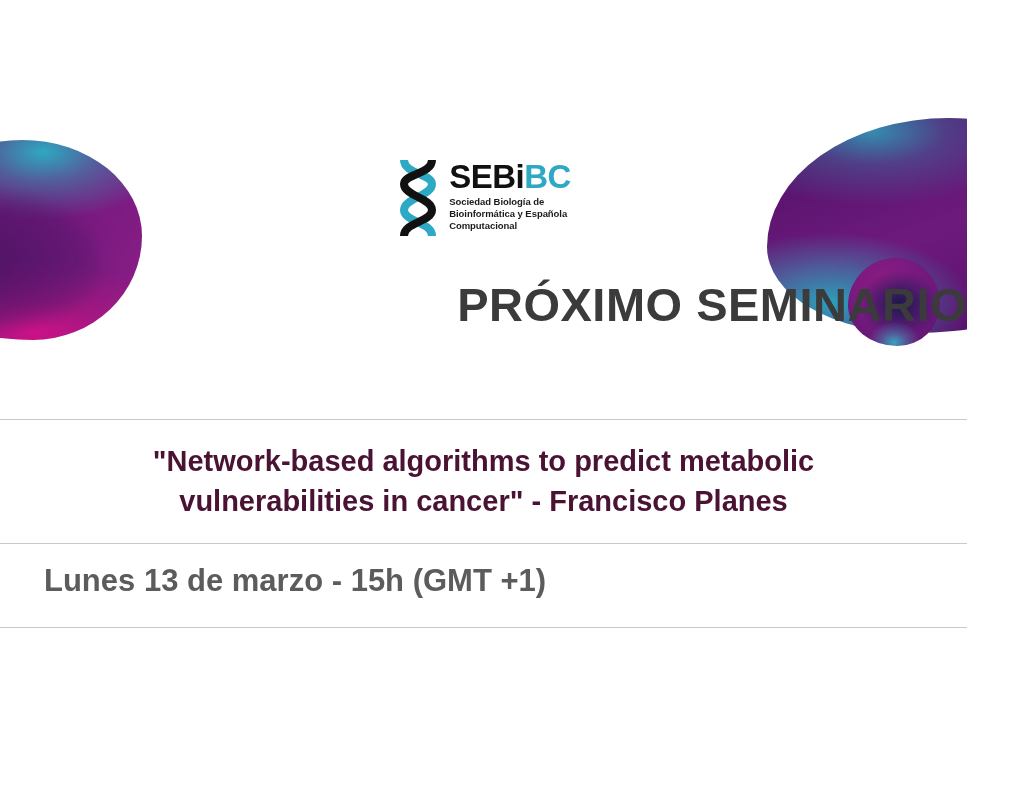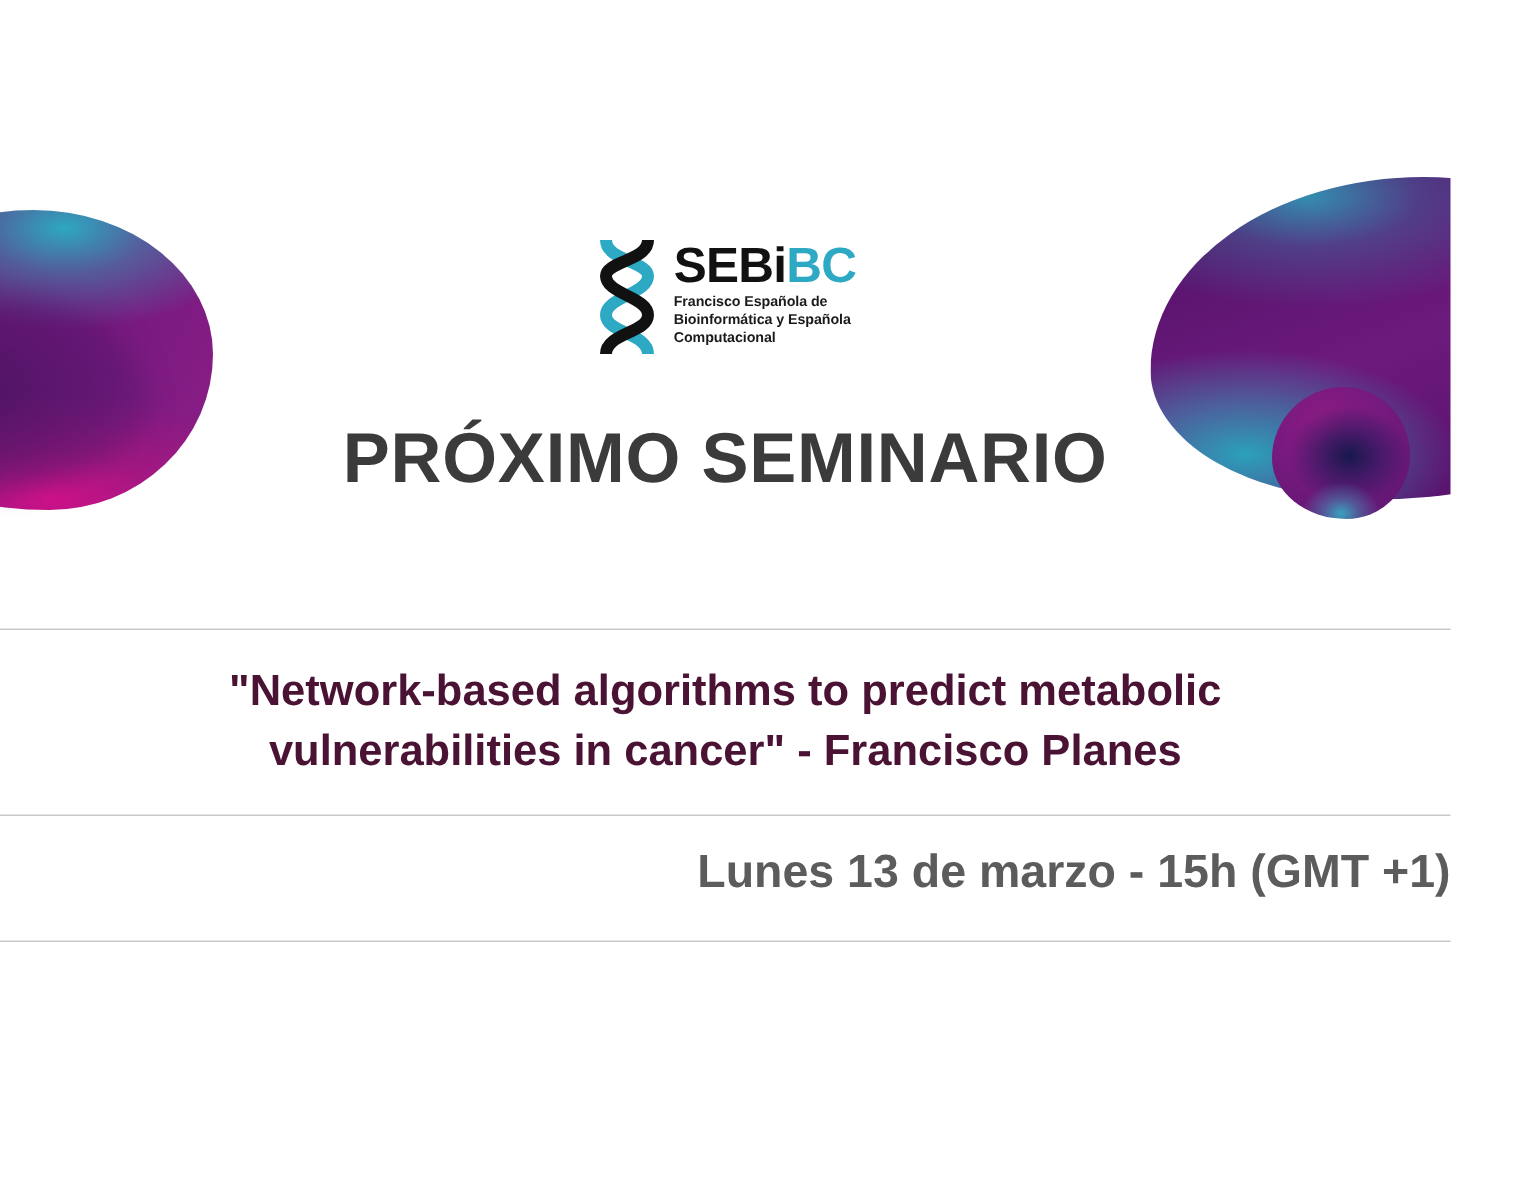--- a/index.html
+++ b/index.html
@@ -154,21 +154,21 @@
     letter-spacing: -0.05px;
     padding-top: 3px;
   }
 
   
   .headline {
     position: absolute;
     left: 0;
     right: 0;
     top: 277px;
-    text-align: center;
+    text-align: right;
     font-size: 47px;
     font-weight: bold;
     color: #3b3b3b;
     letter-spacing: 0.5px;
     margin: 0;
   }
 
   
   .rule {
     position: absolute;
@@ -194,25 +194,26 @@
     color: #4a1233;
     margin: 0;
   }
 
   
   .seminar-date {
     position: absolute;
     left: 0;
     right: 0;
     top: 563px;
-    text-align: right;
+    text-align: left;
     font-size: 31px;
     font-weight: bold;
     color: #5c5c5c;
     margin: 0;
+    padding-left: 44px;
   }
 </style>
 </head>
 <body>
 
 <div class="poster">
 
   <div class="blob-layer">
     <div class="blob-left"></div>
     <div class="blob-left-deep"></div>
@@ -226,21 +227,21 @@
         <path d="M8 2 C8 16, 36 16, 36 26 C36 38, 8 40, 8 52 C8 64, 36 64, 36 78" stroke="#2ea9c4"></path>
         <path d="M36 2 C36 16, 8 16, 8 26 C8 38, 36 40, 36 52 C36 64, 8 64, 8 78" stroke="#111111"></path>
       </g>
       <rect x="0" y="0" width="22" height="80" fill="none"></rect>
     </svg>
     <div class="logo-text">
       <div class="logo-wordmark">
         <span class="w-dark">SEBi</span><span class="w-cyan">BC</span>
       </div>
       <p class="logo-sub">
-        <span>Francisco Española de</span><br>
+        <span>Sociedad Biología de</span><br>
         <span>Bioinformática y Española</span><br>
         <span>Computacional</span>
       </p>
     </div>
   </div>
 
   <h1 class="headline">PRÓXIMO SEMINARIO</h1>
 
   <div class="rule rule-1"></div>
   <div class="rule rule-2"></div>

